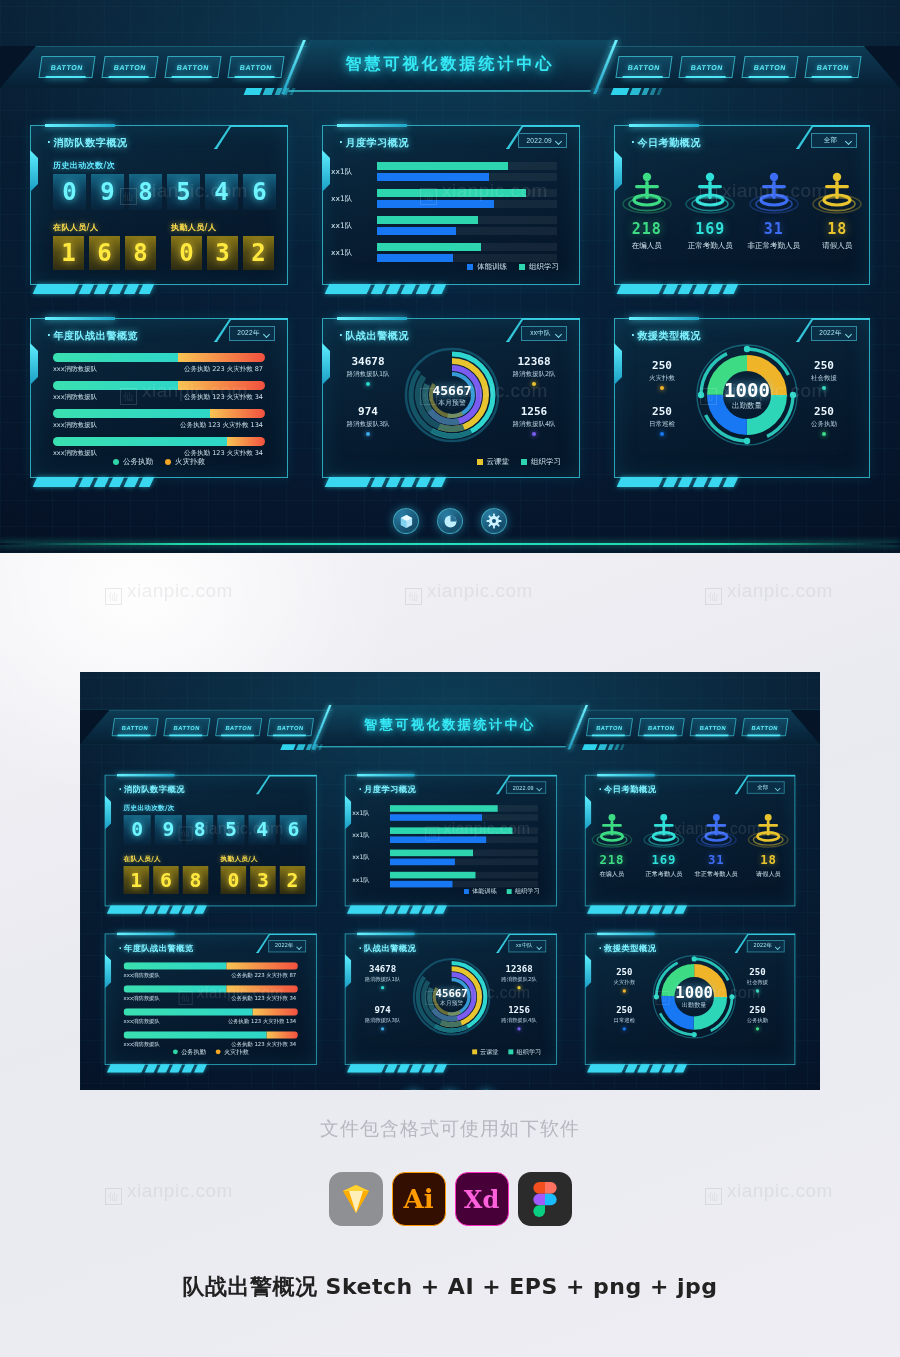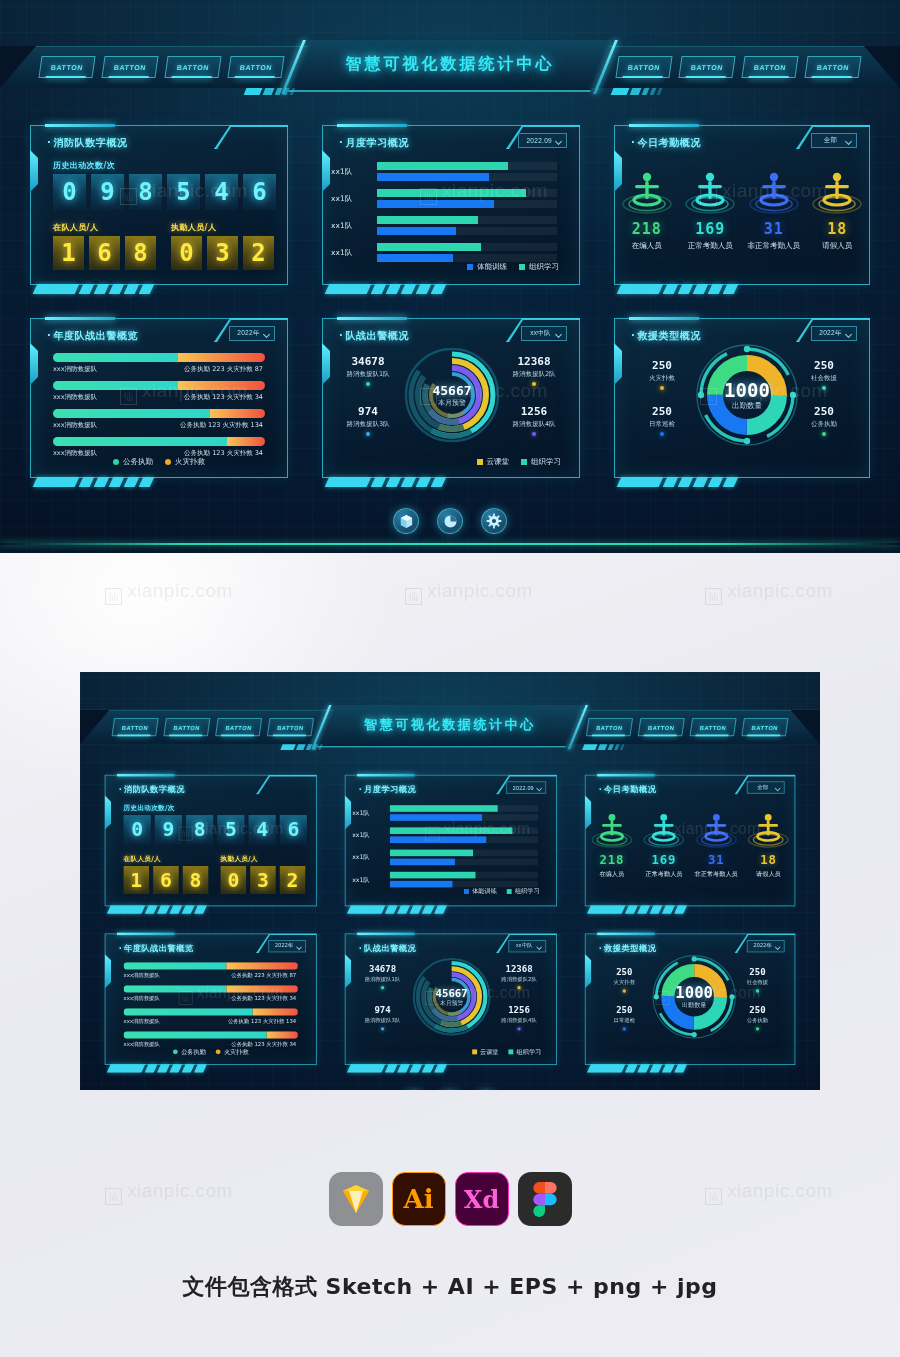--- a/index.html
+++ b/index.html
@@ -1089,20 +1089,21 @@
         <div class="wm wm-dark" style="left:700px;top:380px;"><span class="box">仙</span><span>xianpic.com</span></div>
       </div>
   </div>
 
   <div class="wm" style="left:105px; top:580px;"><span class="box">仙</span><span>xianpic.com</span></div>
   <div class="wm" style="left:405px; top:580px;"><span class="box">仙</span><span>xianpic.com</span></div>
   <div class="wm" style="left:705px; top:580px;"><span class="box">仙</span><span>xianpic.com</span></div>
   <div class="wm" style="left:105px; top:1180px;"><span class="box">仙</span><span>xianpic.com</span></div>
   <div class="wm" style="left:705px; top:1180px;"><span class="box">仙</span><span>xianpic.com</span></div>
 
+  <div class="fmt-title">文件包含格式可使用如下软件</div>
 
   <div class="app-icons">
     <div class="app sketch">
       <svg width="34" height="32" viewBox="0 0 34 32">
         <polygon points="17,2 30,8 17,30 4,8" fill="#fdb300"></polygon>
         <polygon points="17,2 30,8 17,8" fill="#fdd231"></polygon>
         <polygon points="17,2 4,8 17,8" fill="#fdd231"></polygon>
         <polygon points="4,8 30,8 17,30" fill="#fdad00"></polygon>
         <polygon points="10,8 24,8 17,30" fill="#feeeb7"></polygon>
       </svg>
@@ -1117,14 +1118,14 @@
       <svg width="24" height="35" viewBox="0 0 24 36">
         <path d="M12 0H6a6 6 0 0 0 0 12h6V0z" fill="#f24e1e"></path>
         <path d="M12 0h6a6 6 0 0 1 0 12h-6V0z" fill="#ff7262"></path>
         <path d="M12 12H6a6 6 0 0 0 0 12h6V12z" fill="#a259ff"></path>
         <path d="M12 12h6a6 6 0 0 1 0 12h-6V12z" fill="#1abcfe"></path>
         <path d="M12 24H6a6 6 0 1 0 6 6V24z" fill="#0acf83"></path>
       </svg>
     </div>
   </div>
 
-  <div class="fmt-foot">文件包含格式 Sketch + AI + EPS + png + jpg</div>
+  <div class="fmt-foot">队战出警概况 Sketch + AI + EPS + png + jpg</div>
 </div>
 
 </body></html>

